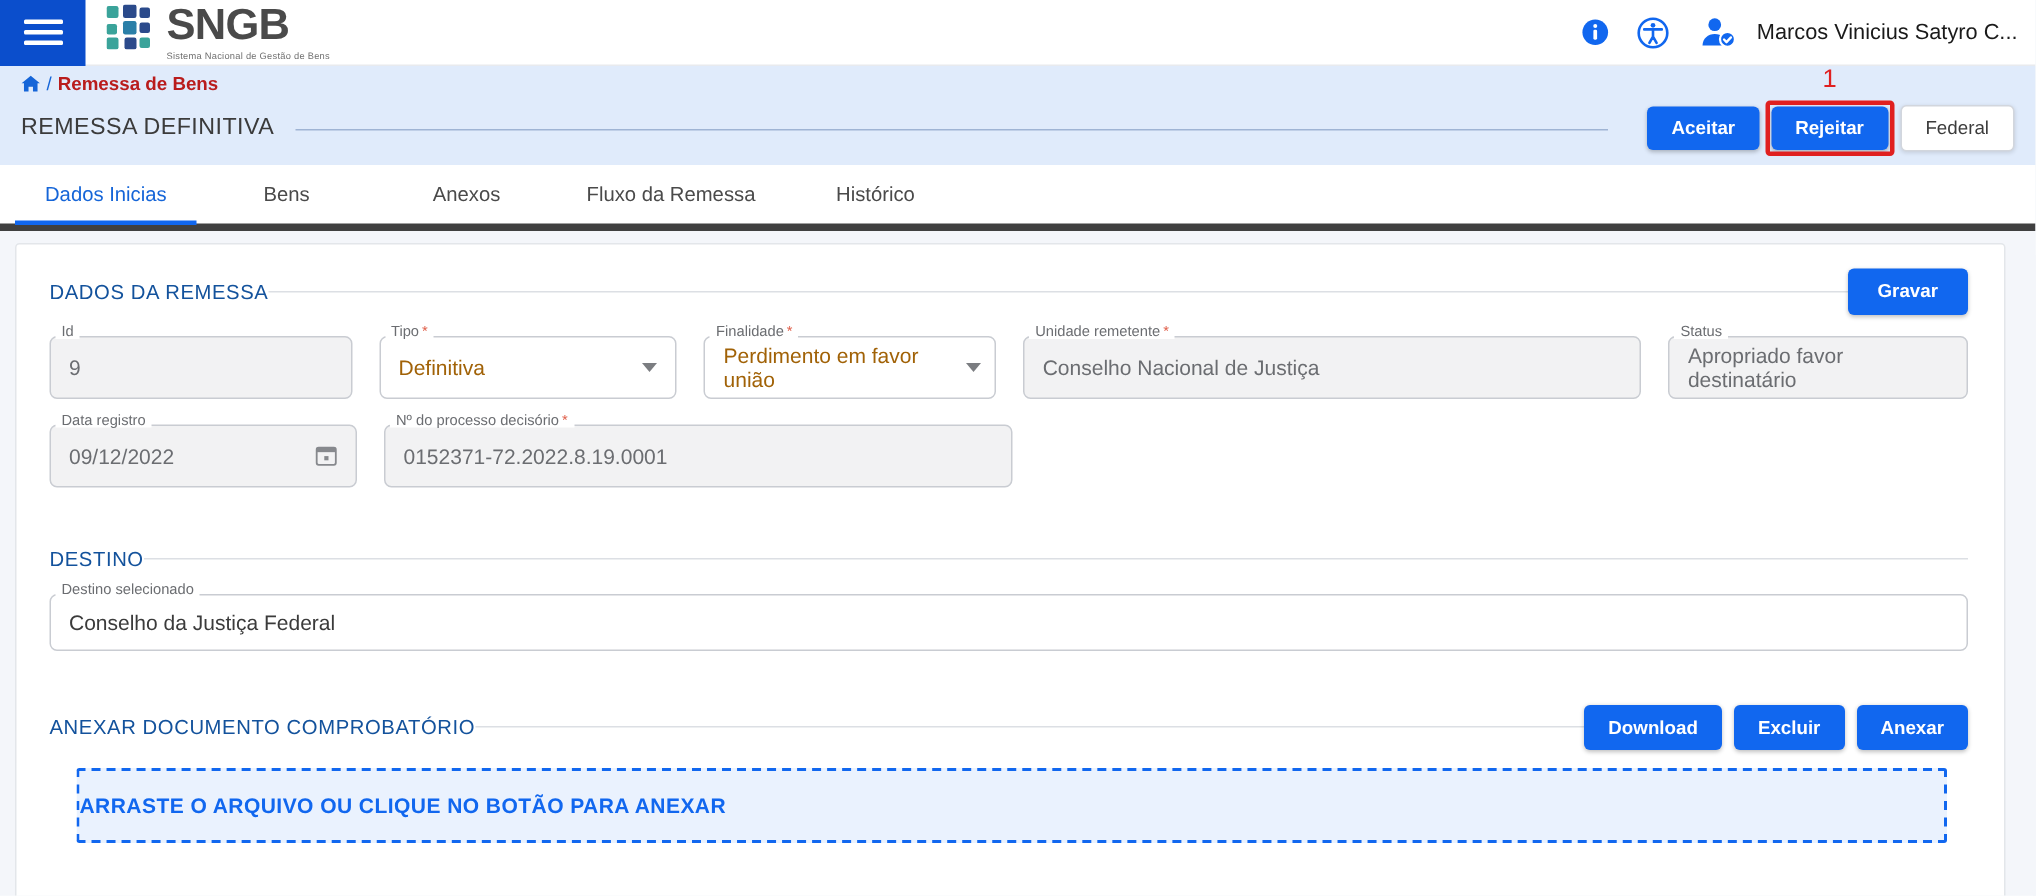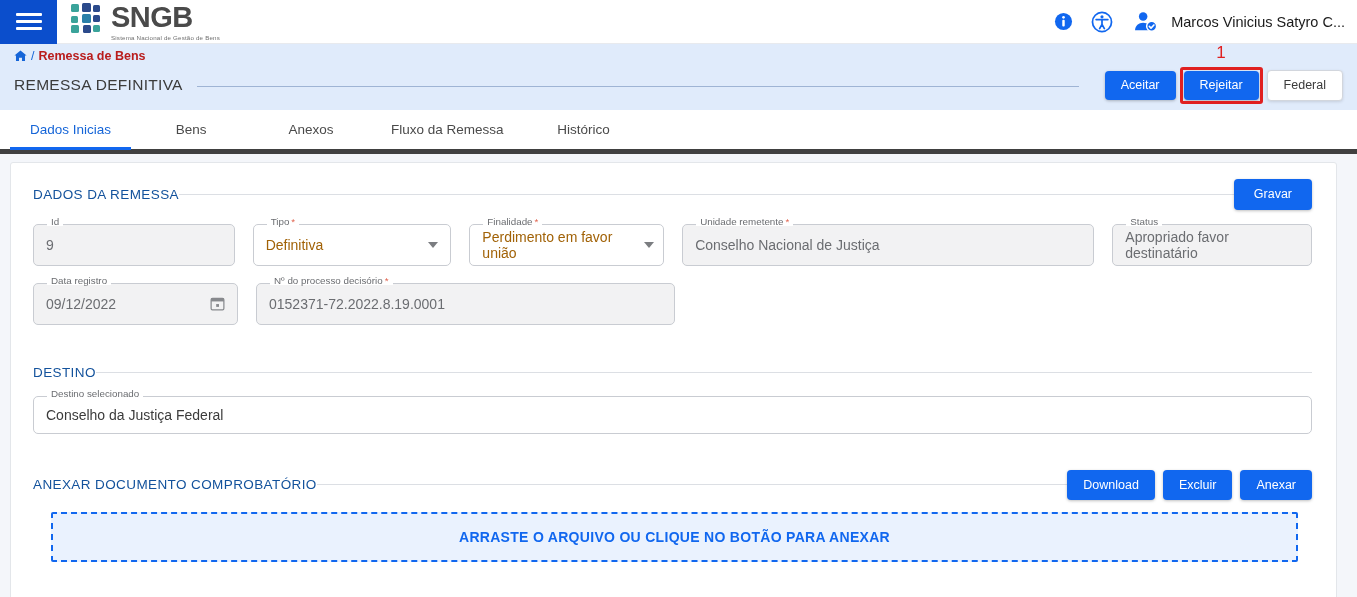--- a/index.html
+++ b/index.html
@@ -76,21 +76,21 @@
     font-size: 15.5px; color: #3b3b3b;
     letter-spacing: 0.3px; white-space: nowrap;
   }
   .title-rule {
     flex: 1 1 auto; height: 1px; background: #9fb4d4;
     margin-right: 12px; margin-top: 2px;
   }
   .title-actions { display: flex; align-items: center; gap: 8px; padding-right: 14px; }
 
   .btn {
-    font-size: 12.5px; font-weight: normal;
+    font-size: 12.5px; font-weight: bold;
     border: none; border-radius: 4px;
     padding: 8px 16px; cursor: pointer;
     font-family: "Liberation Sans", sans-serif;
     line-height: 1; white-space: nowrap;
   }
   .btn-primary { background: #1167ef; color: #fff; box-shadow: 0 1px 3px rgba(0,0,0,.25); }
   .btn-ghost {
     background: #fff; color: #3b3b3b; font-weight: normal;
     border: 1px solid #d2d6dd; box-shadow: 0 1px 3px rgba(0,0,0,.12);
   }
@@ -142,41 +142,41 @@
   .row { display: flex; align-items: flex-start; gap: 18px; margin-top: 14px; }
   .field { position: relative; }
   .field .fbox {
     border: 1px solid #c9ccd2; border-radius: 5px;
     height: 42px; display: flex; align-items: center;
     padding: 0 12px; font-size: 14px; color: #a16207;
     background: #fff;
   }
   .field.disabled .fbox { background: #f2f2f3; color: #6b6d71; }
   .field .flabel {
-    position: absolute; top: -7px; left: 14px;
+    position: absolute; top: -7px; left: 4px;
     background: #fff; padding: 0 4px;
     font-size: 9.8px; color: #6b6d71; white-space: nowrap;
     line-height: 1;
   }
   .field .flabel .req { color: #e0614c; margin-left: 2px; }
   .field .caret {
     margin-left: auto; width: 0; height: 0;
     border-left: 5px solid transparent; border-right: 5px solid transparent;
     border-top: 6px solid #7b7d81;
   }
   .field .calicon { margin-left: auto; display: flex; }
 
   .destino-field .fbox { height: 38px; font-size: 14px; color: #3b3b3b; }
 
   
   .dropzone {
     margin: 12px 0 0 18px; margin-right: 14px;
     height: 50px; border: 2px dashed #1167ef;
     background: #eaf2fe; border-radius: 2px;
-    display: flex; align-items: center; justify-content: center;
+    display: flex; align-items: center; justify-content: flex-start;
   }
   .dropzone-text {
     font-size: 14px; font-weight: bold; color: #1167ef; letter-spacing: .3px;
   }
   .att-buttons { display: flex; gap: 8px; }
 </style>
 </head>
 <body>
 
 <div class="topbar">

